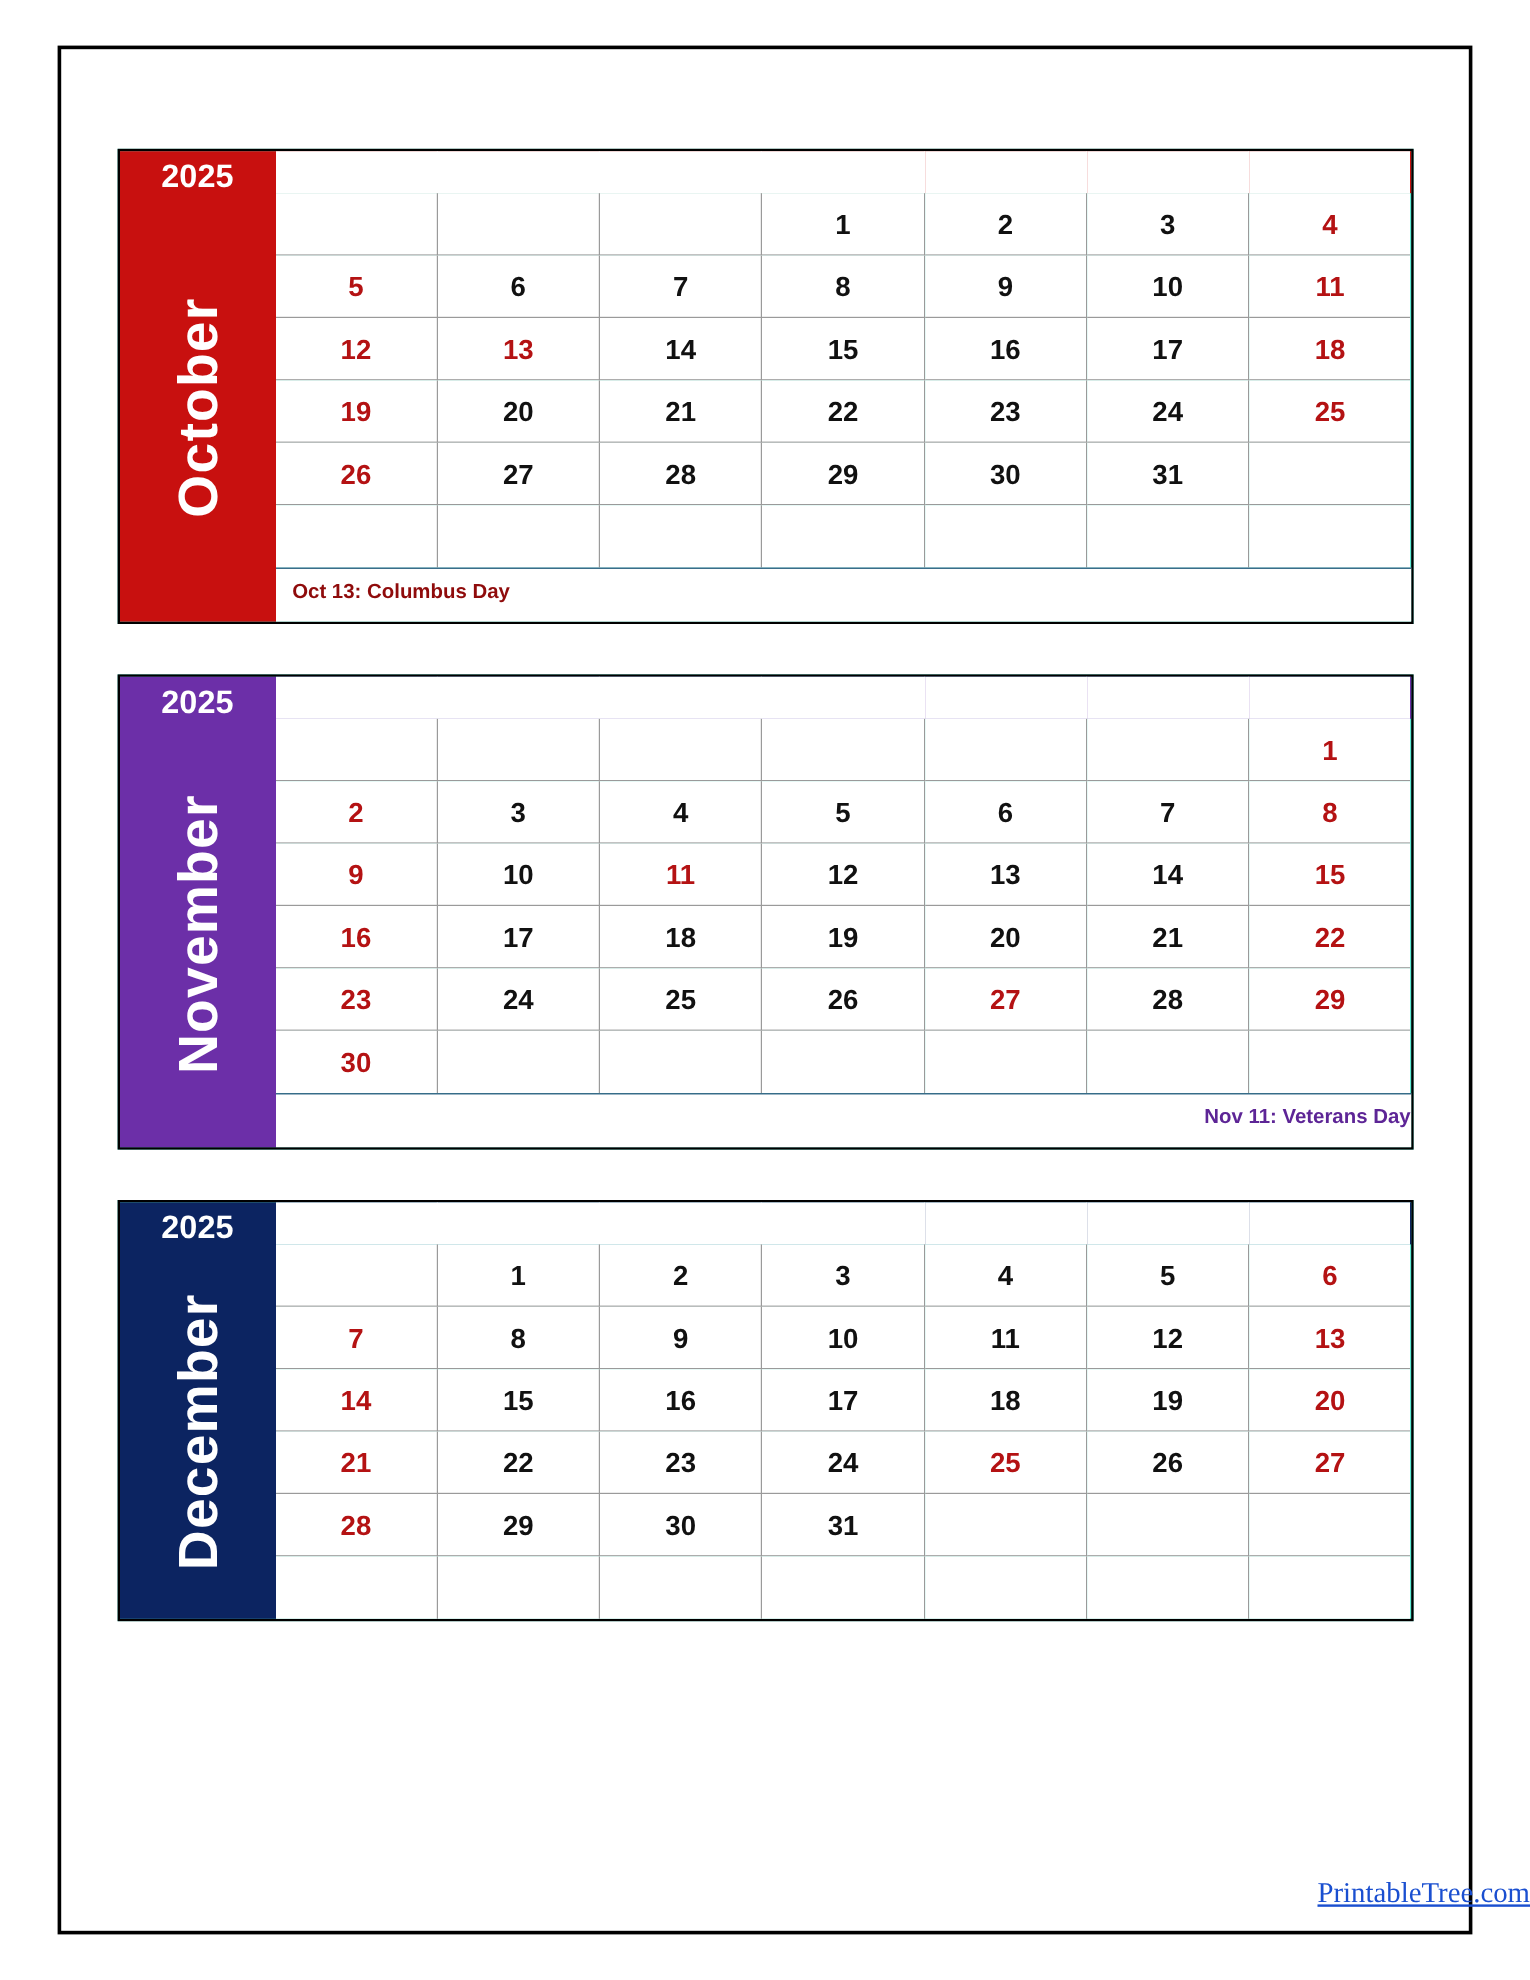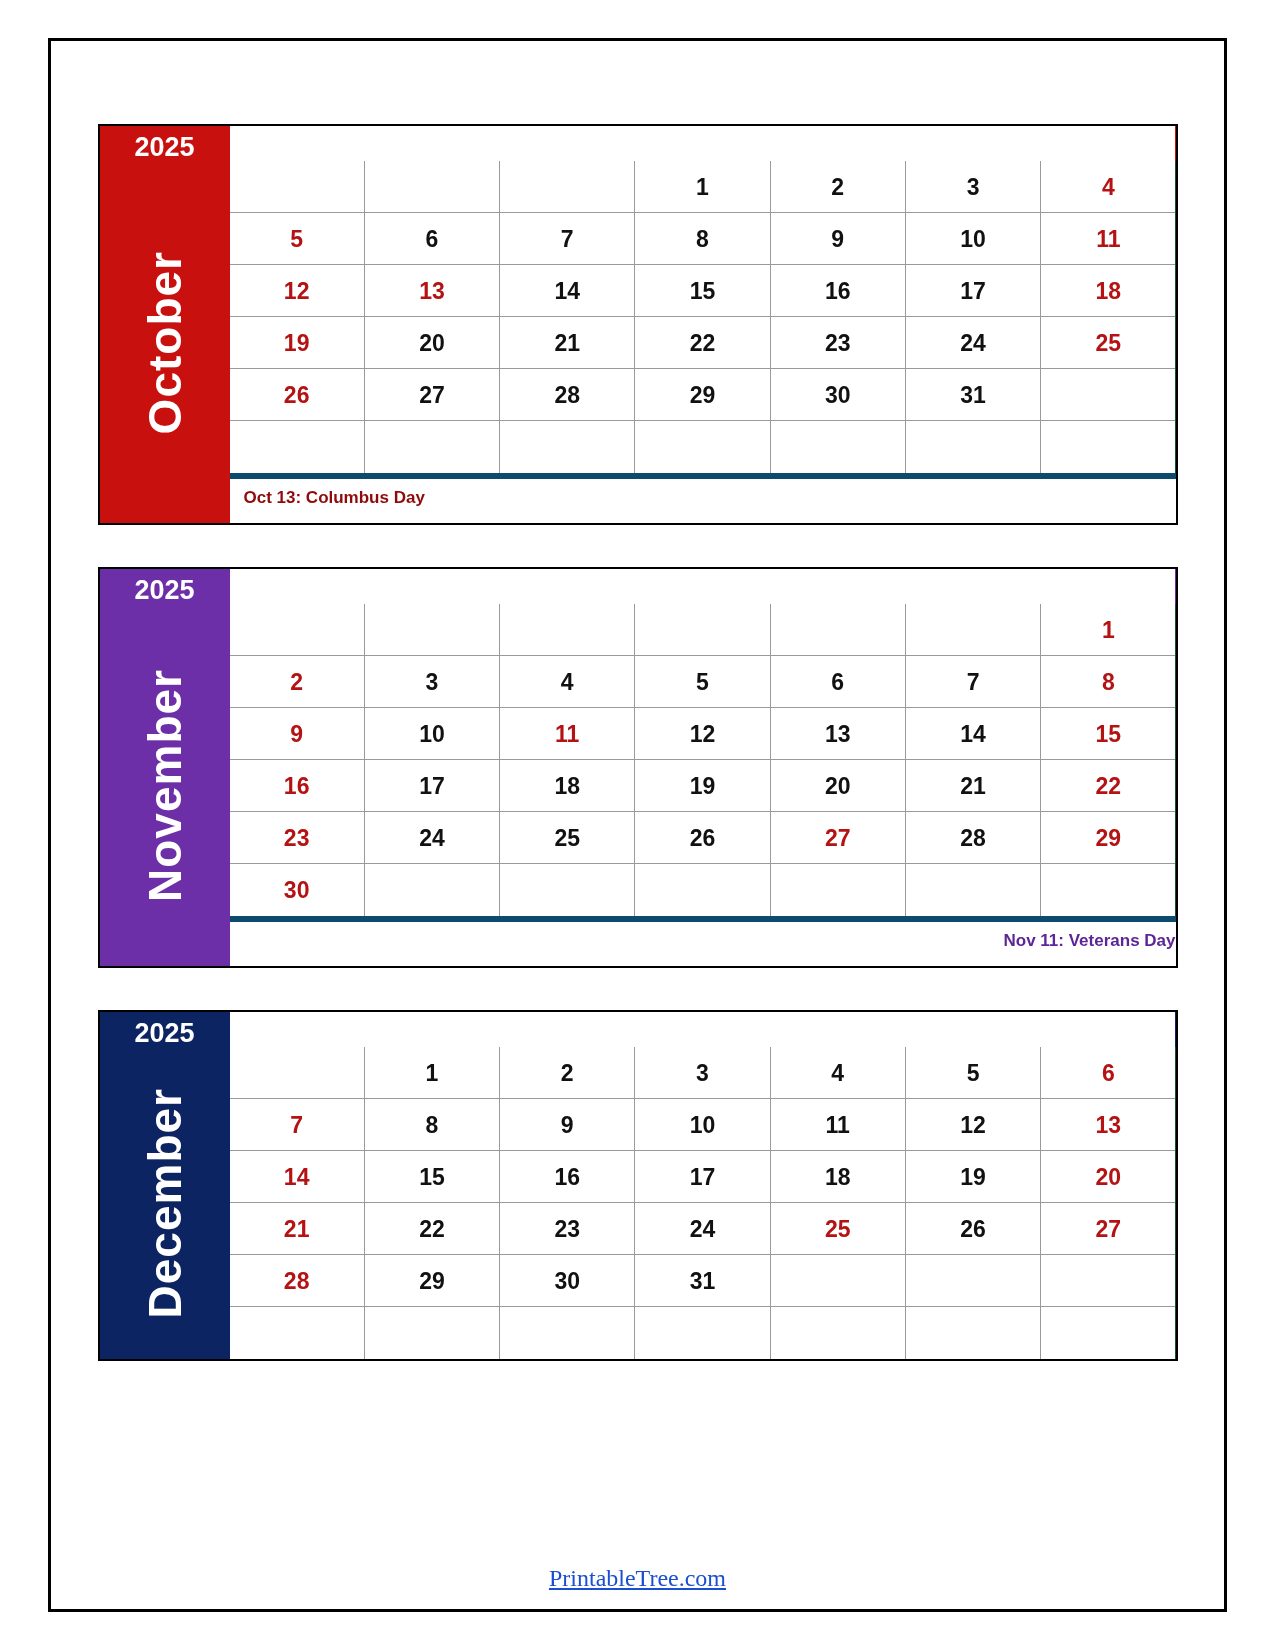--- a/index.html
+++ b/index.html
@@ -36,21 +36,21 @@
     padding-top: 90px;
     box-sizing: border-box;
   }
 
   .month-block {
     position: relative;
     display: flex;
     border: 2px solid #000000;
     box-sizing: border-box;
     margin-bottom: 42px;
-    background: #14532d;
+    background: #5eead4;
   }
 
   .month-side {
     width: 130px;
     flex: 0 0 130px;
     position: relative;
     color: #ffffff;
     box-sizing: border-box;
   }
   .side-year {
@@ -111,21 +111,21 @@
     height: 52px;
     line-height: 52px;
     border-right: 1px solid #9a9a9a;
     border-bottom: 1px solid #9a9a9a;
     box-sizing: border-box;
     background: #ffffff;
   }
   .cell:last-child { border-right: none; }
   .row:last-child .cell { border-bottom: none; }
   .notes {
-    border-top: 6px solid #0c4a6e;
+    border-top: 1px solid #0c4a6e;
     padding: 6px 0 8px 14px;
     min-height: 30px;
     background: #ffffff;
   }
   .note-line {
     font-size: 17px;
     font-weight: bold;
     line-height: 25px;
   }
 
@@ -144,21 +144,21 @@
   .m-dec .row.head { background: #0c2461; }
   .m-dec .note-line { color: #0c2461; }
 
   .weekend { color: #b41213; }
 
   .footer {
     position: absolute;
     left: 0;
     right: 0;
     bottom: 58px;
-    text-align: center;
+    text-align: right;
   }
   .footer a {
     font-size: 24px;
     color: #1a4fd0;
     text-decoration: underline;
     font-family: "Liberation Serif", serif;
   }
 </style>
 </head>
 <body>

